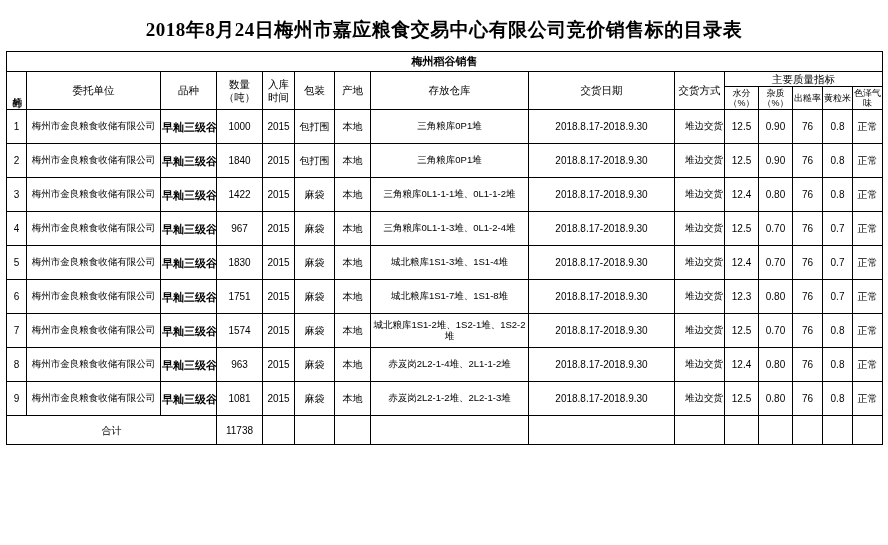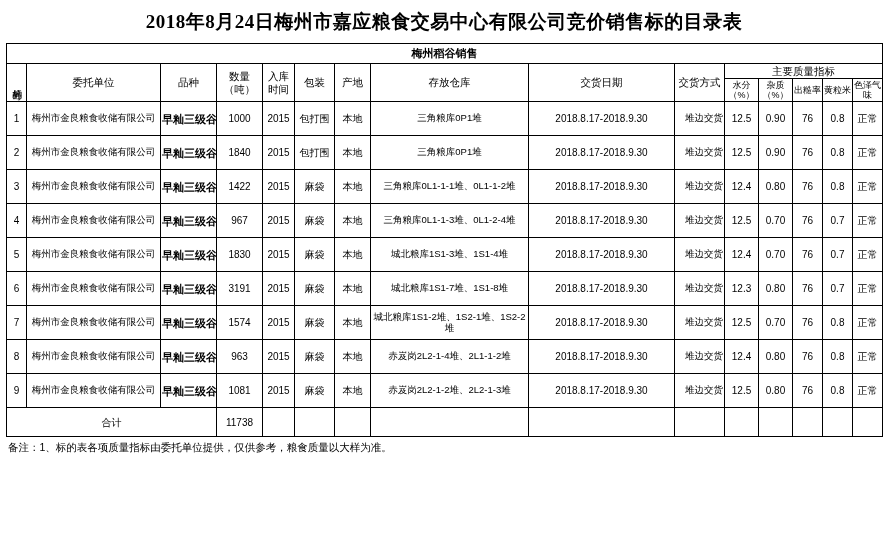--- a/index.html
+++ b/index.html
@@ -3,21 +3,21 @@
 <meta charset="utf-8">
 <style>
   html,body{margin:0;padding:0;}
   body{
     width:888px;height:545px;
     background:#ffffff;
     font-family:"Liberation Sans","DejaVu Sans",sans-serif;
     color:#000;
     overflow:hidden;
   }
-  .page{width:888px;height:545px;position:relative;box-sizing:border-box;padding:0 6px;}
+  .page{width:888px;height:545px;position:relative;box-sizing:border-box;padding:8px 6px;}
   .doc-title{
     text-align:center;
     font-family:"Liberation Serif","DejaVu Serif",serif;
     font-weight:bold;
     font-size:19px;
     letter-spacing:0.5px;
     padding:9px 0 8px 0;
   }
   table{
     border-collapse:collapse;
@@ -220,21 +220,21 @@
         <td>0.70</td>
         <td>76</td>
         <td>0.7</td>
         <td>正常</td>
       </tr>
 
       <tr class="row-body">
         <td>6</td>
         <td class="unit-cell">梅州市金良粮食收储有限公司</td>
         <td class="variety-cell">早籼三级谷</td>
-        <td>3191</td>
+        <td>1751</td>
         <td>2015</td>
         <td>麻袋</td>
         <td>本地</td>
         <td class="ware-cell">城北粮库1S1-7堆、1S1-8堆</td>
         <td class="date-cell">2018.8.17-2018.9.30</td>
         <td class="deliv-cell">堆边交货</td>
         <td>12.3</td>
         <td>0.80</td>
         <td>76</td>
         <td>0.7</td>
@@ -307,16 +307,15 @@
         <td></td>
         <td></td>
         <td></td>
         <td></td>
         <td></td>
       </tr>
     </tbody>
   </table>
 
   <div class="notes">
-    <div>备注：1、标的表各项质量指标由委托单位提供，仅供参考，粮食质量以大样为准。</div>
   </div>
 
 </div>
 
 </body></html>

